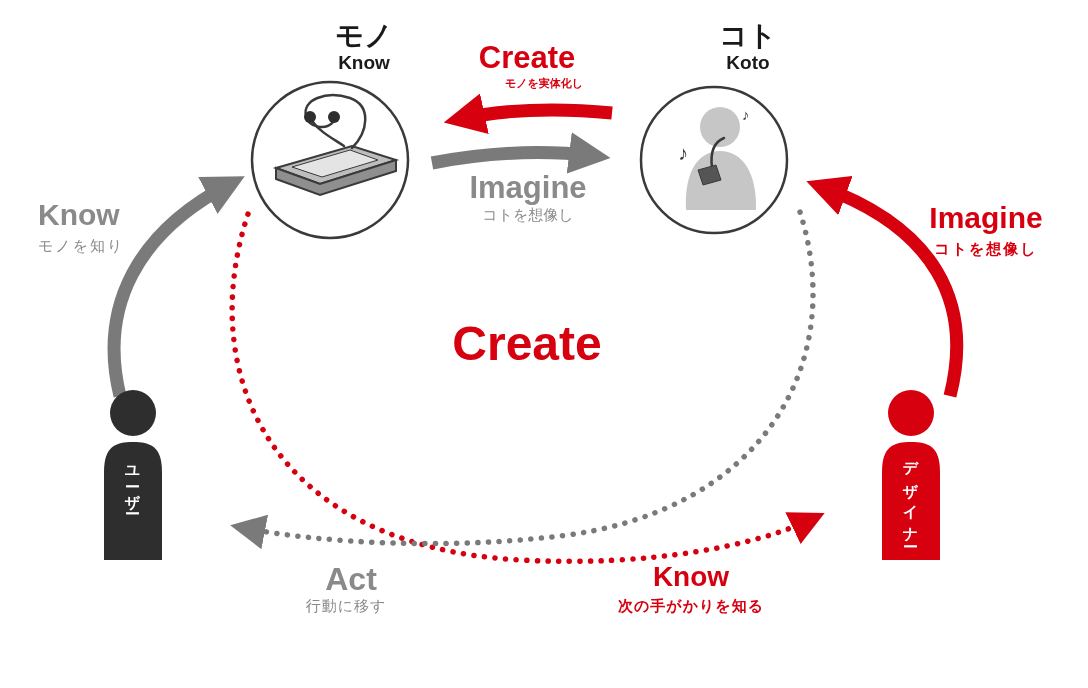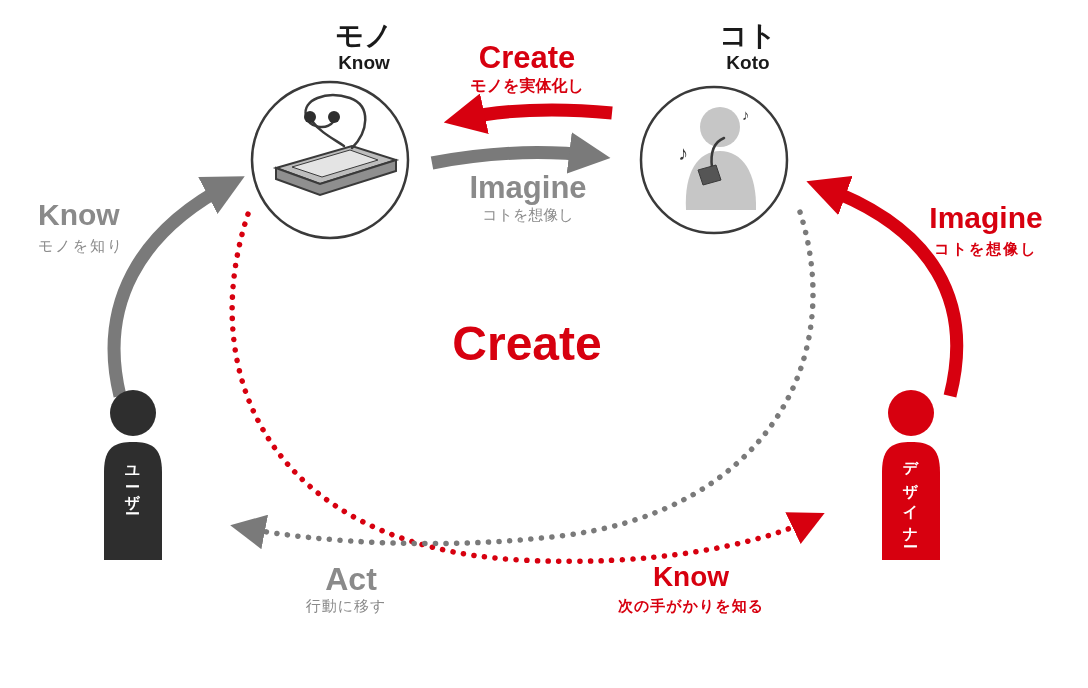--- a/index.html
+++ b/index.html
@@ -94,21 +94,21 @@
       <path d="M882,560 L882,472 C882,446 894,442 911,442 C928,442 940,446 940,472 L940,560 Z" class="fill-red"></path>
     </g>
   </svg>
 
   <div class="lbl b t-dark" style="left:328px;top:22px;font-size:28px;">モノ</div>
   <div class="lbl b t-dark" style="left:328px;top:53px;font-size:19px;">Know</div>
   <div class="lbl b t-dark" style="left:712px;top:22px;font-size:28px;">コト</div>
   <div class="lbl b t-dark" style="left:712px;top:53px;font-size:19px;">Koto</div>
 
   <div class="lbl b t-red" style="left:527px;top:42px;font-size:31px;">Create</div>
-  <div class="lbl b t-red" style="left:527px;top:78px;font-size:16px;">モノを実体化し</div>
+  <div class="lbl b t-red" style="left:544px;top:78px;font-size:11px;">モノを実体化し</div>
   <div class="lbl b t-gray" style="left:528px;top:172px;font-size:31px;">Imagine</div>
   <div class="lbl t-gray" style="left:528px;top:207px;font-size:15px;">コトを想像し</div>
 
   <div class="lbl b t-red" style="left:527px;top:320px;font-size:48px;">Create</div>
 
   <div class="lbl align-left b t-gray" style="left:38px;top:200px;font-size:30px;">Know</div>
   <div class="lbl align-left t-gray" style="left:38px;top:238px;font-size:15px;letter-spacing:2px;text-align:right;">モノを知り</div>
 
   <div class="lbl b t-red" style="left:986px;top:203px;font-size:30px;">Imagine</div>
   <div class="lbl b t-red" style="left:986px;top:241px;font-size:15px;letter-spacing:2px;">コトを想像し</div>

